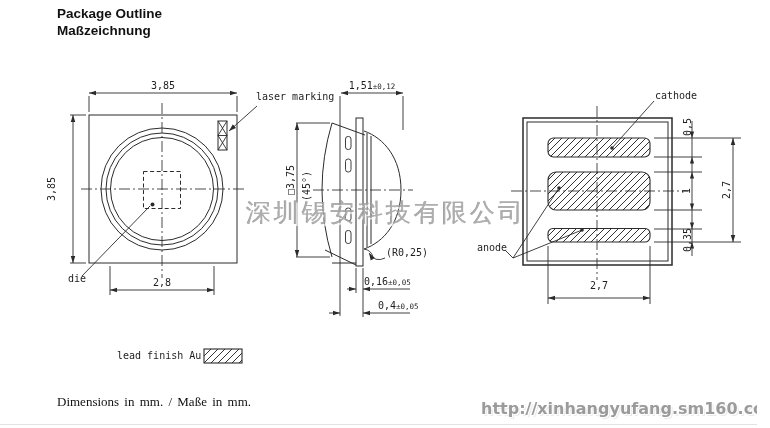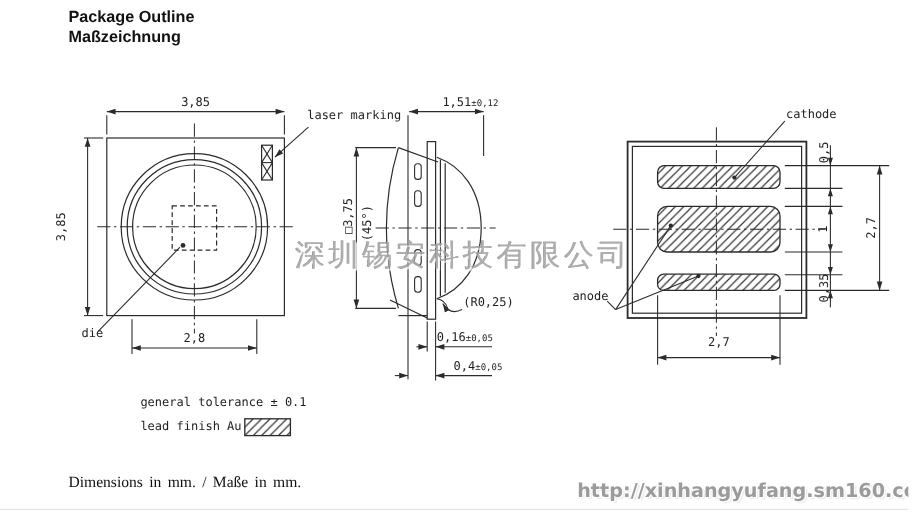--- a/index.html
+++ b/index.html
@@ -164,35 +164,34 @@
 
   <div class="title" style="left:57px;top:5px">Package Outline</div>
   <div class="title" style="left:57px;top:22px">Maßzeichnung</div>
 
   <div class="lbl ctr" style="left:133px;top:80px;width:60px">3,85</div>
   <div class="lbl rot" style="left:40px;top:183px;width:24px">3,85</div>
   <div class="lbl ctr" style="left:132px;top:277px;width:60px">2,8</div>
   <div class="lbl" style="left:256px;top:91px">laser marking</div>
   <div class="lbl" style="left:68px;top:273px">die</div>
 
-  <div class="lbl ctr" style="left:356px;top:80px;width:72px"><span>1,51</span><span class="tol">±0,12</span></div>
+  <div class="lbl ctr" style="left:336px;top:80px;width:72px"><span>1,51</span><span class="tol">±0,12</span></div>
   <div class="lbl rot" style="left:275px;top:174px;width:32px">□3,75</div>
   <div class="lbl rot" style="left:292px;top:180px;width:30px">(45°)</div>
   <div class="lbl" style="left:386px;top:247px">(R0,25)</div>
   <div class="lbl" style="left:364px;top:276px"><span>0,16</span><span class="tol">±0,05</span></div>
   <div class="lbl" style="left:378px;top:300px"><span>0,4</span><span class="tol">±0,05</span></div>
 
   <div class="lbl" style="left:655px;top:90px">cathode</div>
   <div class="lbl" style="left:477px;top:242px">anode</div>
   <div class="lbl rot" style="left:679px;top:121px;width:18px">0,5</div>
   <div class="lbl rot" style="left:683px;top:185px;width:8px">1</div>
   <div class="lbl rot" style="left:718px;top:184px;width:18px">2,7</div>
   <div class="lbl rot" style="left:676px;top:234px;width:24px">0,35</div>
   <div class="lbl ctr" style="left:569px;top:280px;width:60px">2,7</div>
 
-  <div class="lbl" style="left:117px;top:330px">general tolerance ± 0.1</div>
   <div class="lbl" style="left:117px;top:350px">lead finish Au</div>
   <div class="foot" style="left:57px;top:394px">Dimensions in mm. / Maße in mm.</div>
 
   <div class="wm">深圳锡安科技有限公司</div>
   <div class="url">http://xinhangyufang.sm160.com</div>
   <div class="rule"></div>
 </div>
 
 </body></html>

